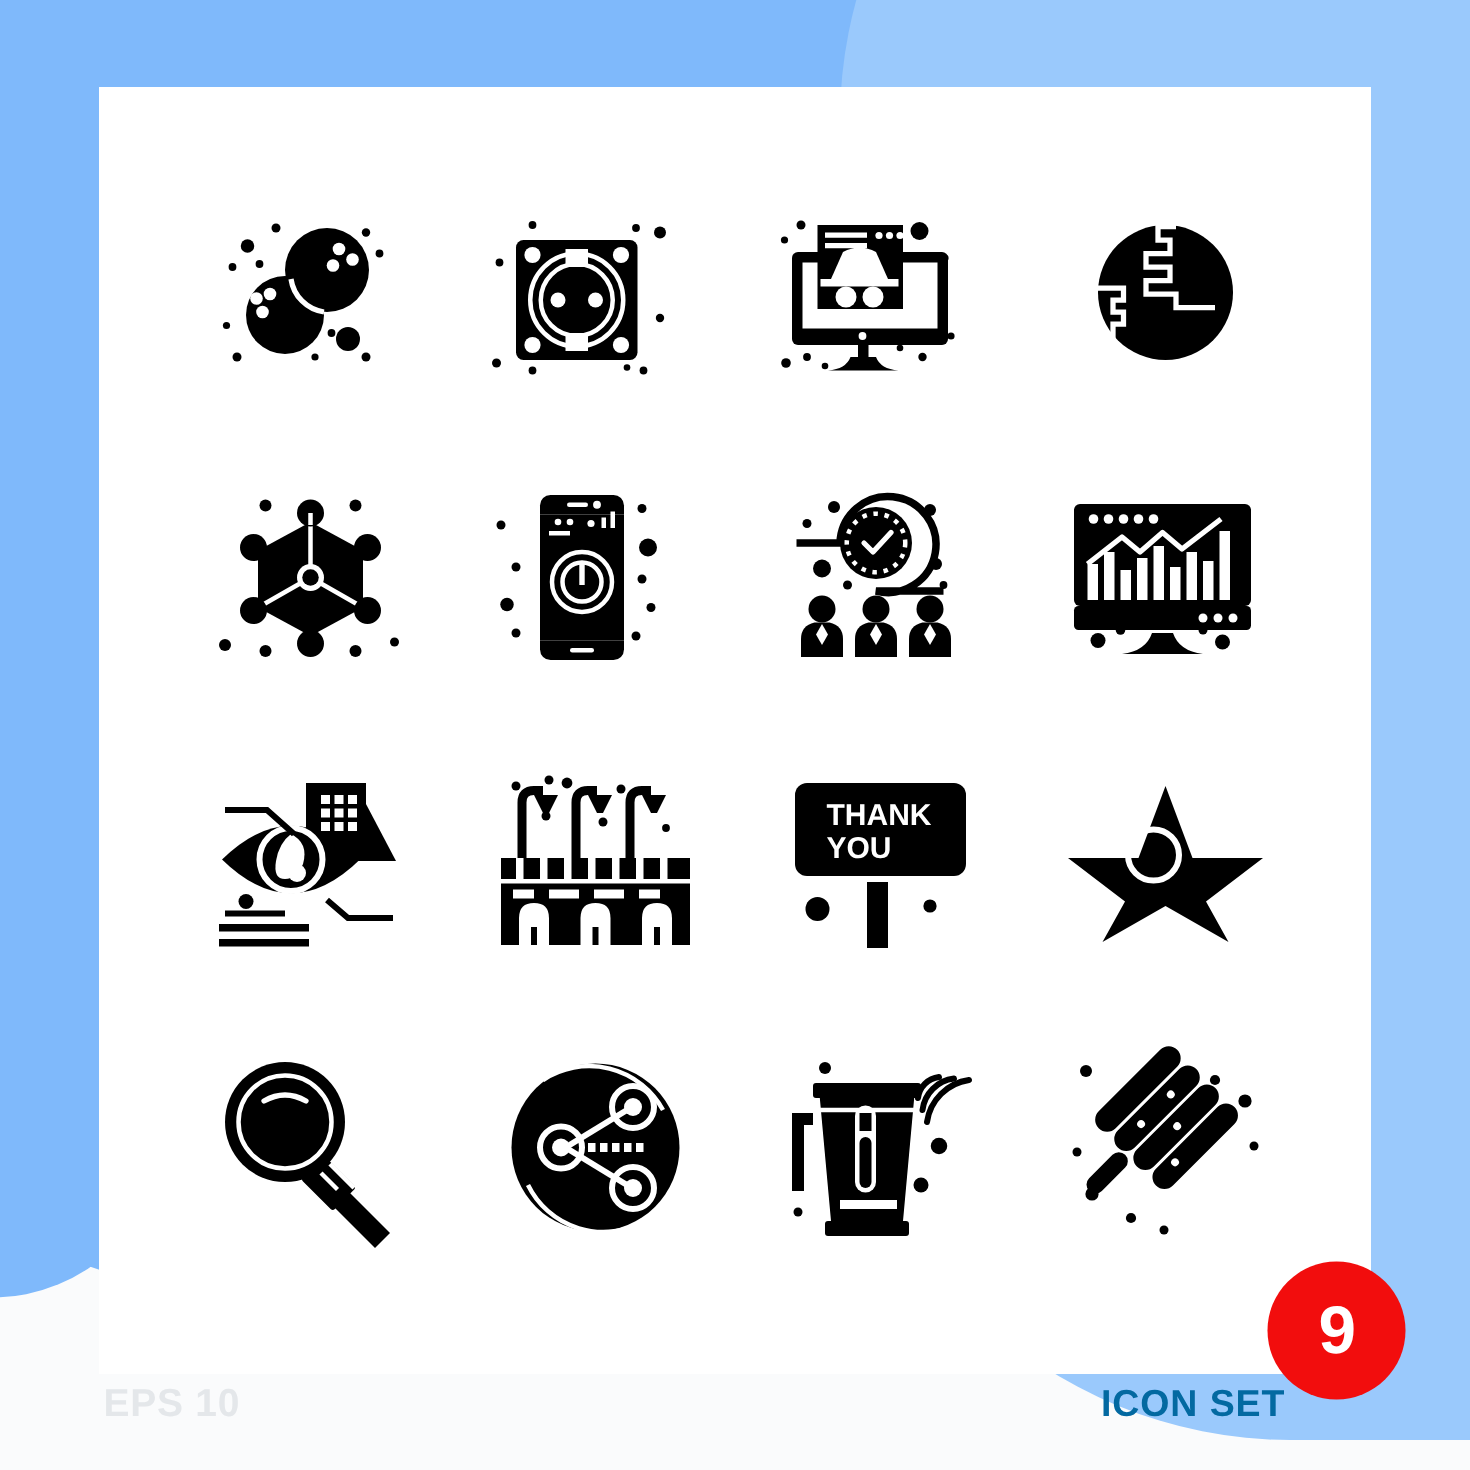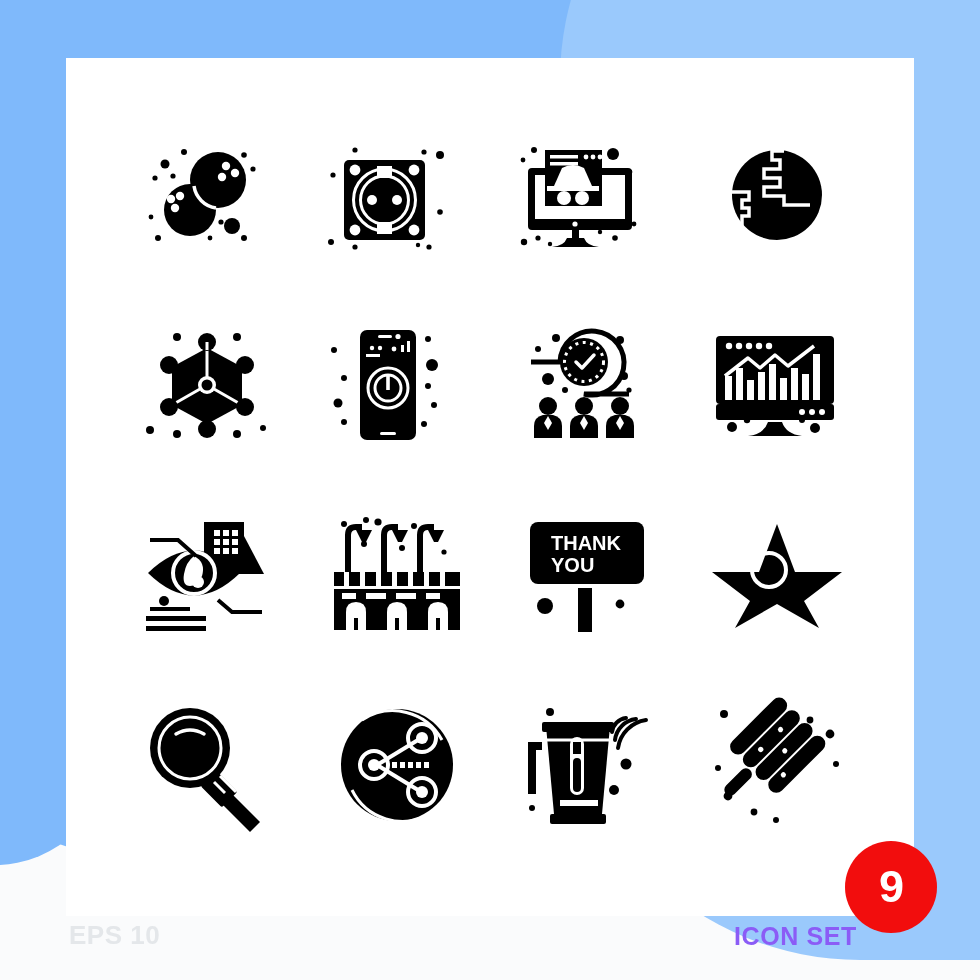--- a/index.html
+++ b/index.html
@@ -69,21 +69,21 @@
     color: #e4e7ea;
     line-height: 1;
   }
   .footer-iconset {
     position: absolute;
     left: 734px;
     top: 924px;
     font-size: 25px;
     font-weight: bold;
     letter-spacing: 0.6px;
-    color: #8b5cf6;
+    color: #0369a1;
     line-height: 1;
   }
   .badge {
     position: absolute;
     left: 845px;
     top: 841px;
     width: 92px;
     height: 92px;
     border-radius: 50%;
     background: #f20d0d;

